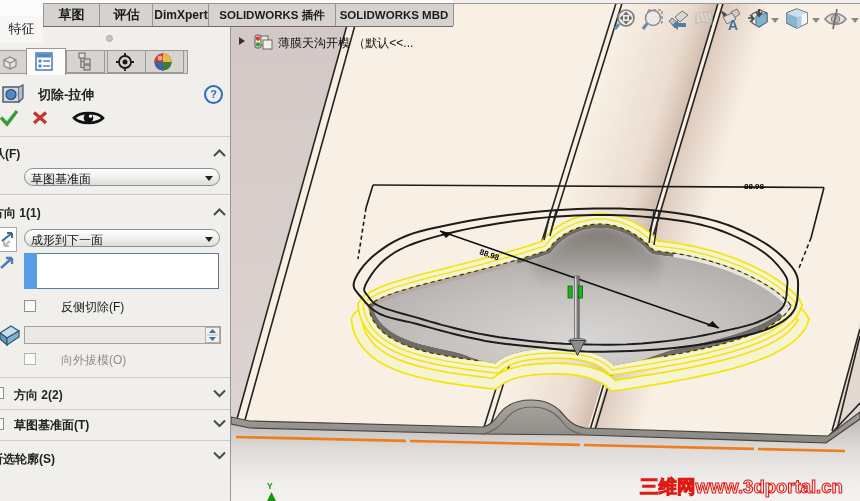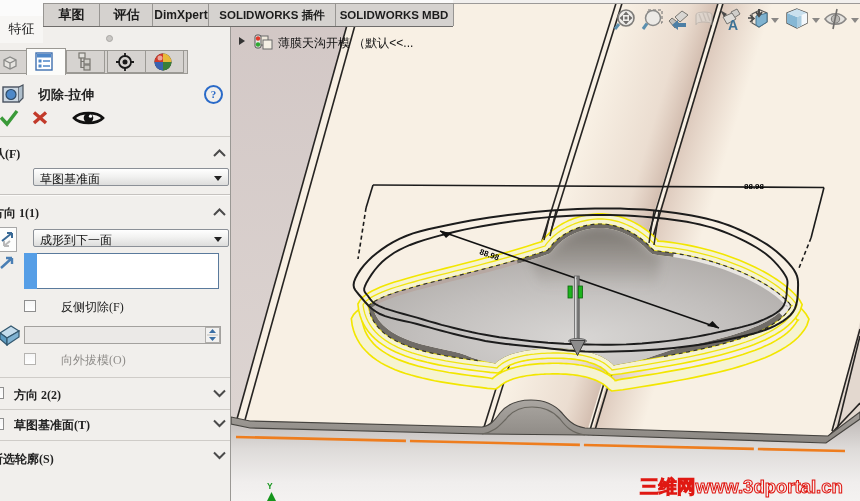--- a/index.html
+++ b/index.html
@@ -7,28 +7,28 @@
   .abs{position:absolute;}
   
   #tabbar{position:absolute;left:0;top:0;width:453px;height:27px;background:#fbfbfb;z-index:30;}
   .tab{position:absolute;top:3px;height:22px;background:#d5d2cf;border:1px solid #979592;
     border-bottom:none;font-size:12px;color:#1c1c1c;text-align:center;line-height:22px;white-space:nowrap;overflow:hidden;font-weight:bold;}
   #tabline{position:absolute;left:0;top:26px;width:453px;height:1px;background:#6e6c6a;}
   .tabactive{position:absolute;left:0;top:0;height:27px;width:43px;background:#f7f6f4;
     font-size:13px;color:#1c1c1c;text-align:center;line-height:26px;z-index:2;margin-top:16px;}
   
   #pm{position:absolute;left:0;top:27px;width:231px;height:474px;background:#f1efec;
-    border-right:1px solid #9a9894;box-sizing:border-box;z-index:20;overflow:hidden;font-family:Liberation Serif, serif;}
+    border-right:1px solid #9a9894;box-sizing:border-box;z-index:20;overflow:hidden;}
   .pmtab{position:absolute;top:23px;height:23px;width:39px;background:#d6d3d0;
     border:1px solid #9b9994;box-sizing:border-box;}
   .sep{position:absolute;left:0;width:231px;height:1px;background:#cfccc8;}
   .hdr{position:absolute;font-size:12px;font-weight:bold;color:#222;white-space:nowrap;}
   .lbl{position:absolute;font-size:12px;color:#1c1c1c;white-space:nowrap;margin-left:20px;}
   .combo{position:absolute;left:24px;width:196px;height:18px;border:1px solid #8b9097;
-    border-radius:2px;background:linear-gradient(#fff,#f2f2f1 45%,#dddddc);box-sizing:border-box;margin-left:9px;}
+    border-radius:9px;background:linear-gradient(#fff,#f2f2f1 45%,#dddddc);box-sizing:border-box;}
   .combo span{position:absolute;left:6px;top:2px;font-size:12px;color:#111;}
   .carrow{position:absolute;right:6px;top:7px;width:0;height:0;
     border-left:4px solid transparent;border-right:4px solid transparent;border-top:5px solid #222;}
   .cb{position:absolute;width:12px;height:12px;border:1px solid #8f8f8f;
     background:linear-gradient(#f6f6f6,#fff);box-sizing:border-box;}
   
   svg.ch{position:absolute;left:213px;width:13px;height:10px;}
 </style></head>
 <body>
 <div id="stage">

